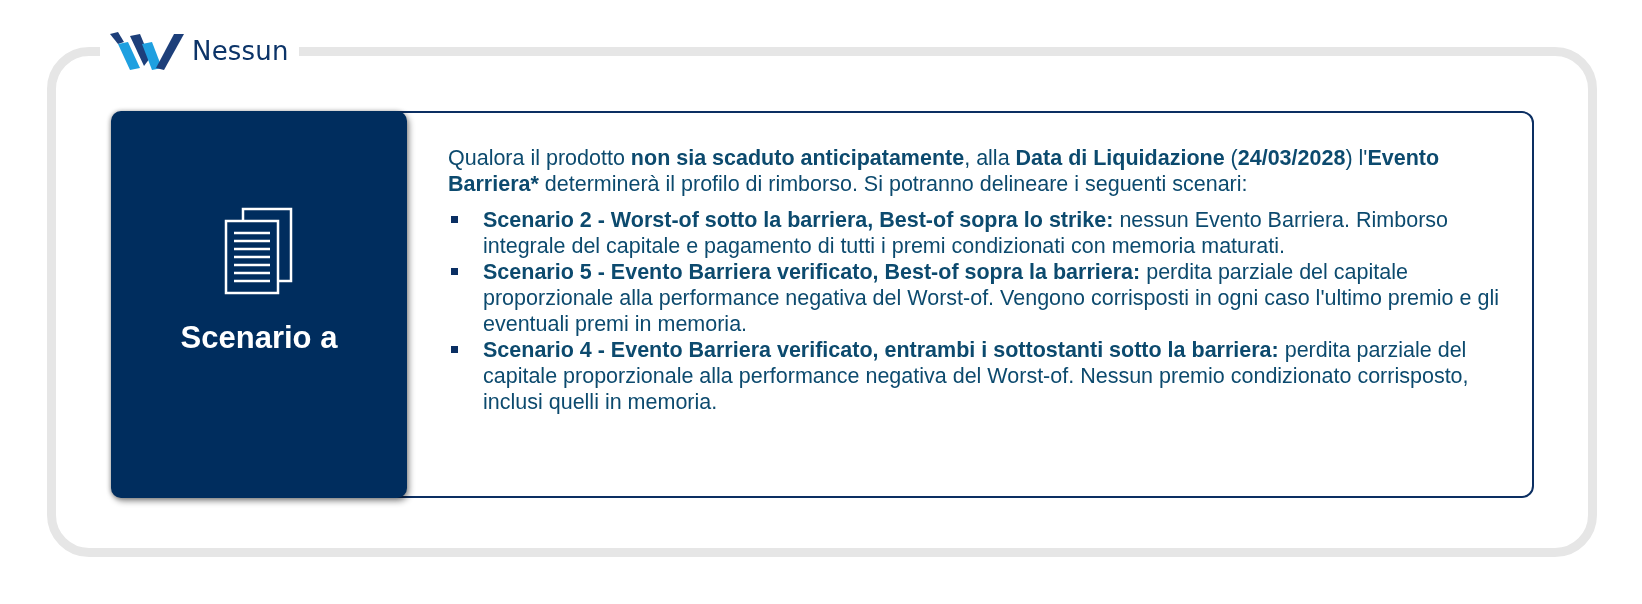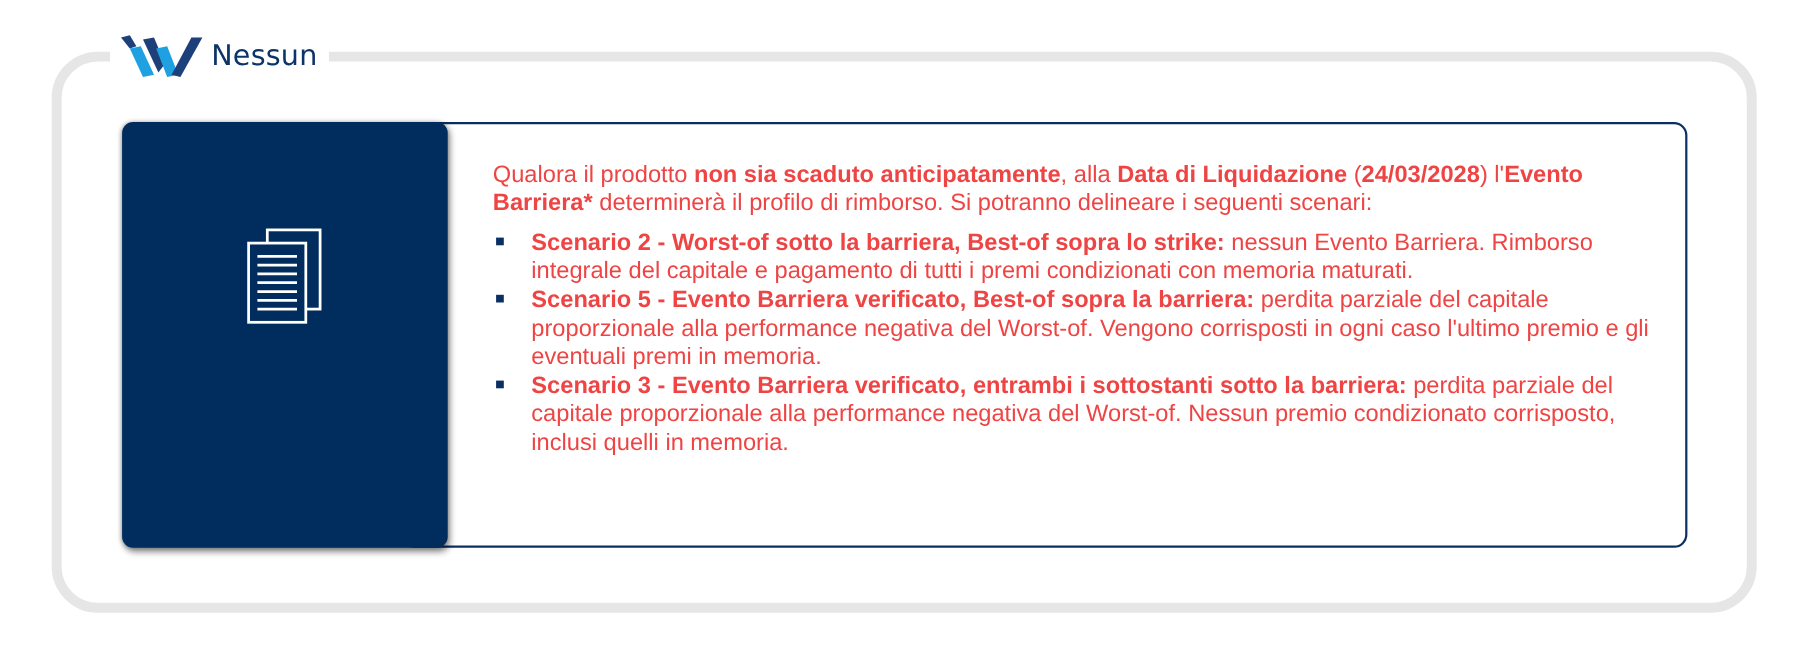--- a/index.html
+++ b/index.html
@@ -84,21 +84,21 @@
       line-height: 37px;
       text-align: center;
     }
     .text-area {
       position: absolute;
       left: 448px;
       top: 145px;
       width: 1070px;
       font-size: 21.5px;
       line-height: 26px;
-      color: #ef4444;
+      color: #0c4a6e;
     }
     .intro b, .scenario b { font-weight: bold; }
     ul.scenarios {
       list-style: none;
       margin: 10px 0 0 0;
       padding: 0;
     }
     ul.scenarios li {
       position: relative;
       padding-left: 35px;
@@ -142,33 +142,34 @@
     <rect x="3" y="14" width="52" height="72" fill="#002d5e" stroke="#ffffff" stroke-width="2.5"></rect>
     <line x1="11" y1="26" x2="47" y2="26" stroke="#ffffff" stroke-width="2.5"></line>
     <line x1="11" y1="34" x2="47" y2="34" stroke="#ffffff" stroke-width="2.5"></line>
     <line x1="11" y1="42" x2="47" y2="42" stroke="#ffffff" stroke-width="2.5"></line>
     <line x1="11" y1="50" x2="47" y2="50" stroke="#ffffff" stroke-width="2.5"></line>
     <line x1="11" y1="58" x2="47" y2="58" stroke="#ffffff" stroke-width="2.5"></line>
     <line x1="11" y1="66" x2="47" y2="66" stroke="#ffffff" stroke-width="2.5"></line>
     <line x1="11" y1="74" x2="47" y2="74" stroke="#ffffff" stroke-width="2.5"></line>
   </svg>
   <div class="side-title">
+    <div>Scenario a</div>
   </div>
 </div>
 
 <div class="text-area">
   <div class="intro"><span>Qualora il prodotto </span><b>non sia scaduto anticipatamente</b><span>, alla </span><b>Data di Liquidazione</b><span> (</span><b>24/03/2028</b><span>) l'</span><b>Evento Barriera*</b><span> determinerà il profilo di rimborso. Si potranno delineare i seguenti scenari:</span></div>
 
   <ul class="scenarios">
     <li class="scenario">
       <span class="bullet"></span>
       <b>Scenario 2 - Worst-of sotto la barriera, Best-of sopra lo strike:</b><span> nessun Evento Barriera. Rimborso integrale del capitale e pagamento di tutti i premi condizionati con memoria maturati.</span>
     </li>
     <li class="scenario">
       <span class="bullet"></span>
       <b>Scenario 5 - Evento Barriera verificato, Best-of sopra la barriera:</b><span> perdita parziale del capitale proporzionale alla performance negativa del Worst-of. Vengono corrisposti in ogni caso l'ultimo premio e gli eventuali premi in memoria.</span>
     </li>
     <li class="scenario">
       <span class="bullet"></span>
-      <b>Scenario 3 - Evento Barriera verificato, entrambi i sottostanti sotto la barriera:</b><span> perdita parziale del capitale proporzionale alla performance negativa del Worst-of. Nessun premio condizionato corrisposto, inclusi quelli in memoria.</span>
+      <b>Scenario 4 - Evento Barriera verificato, entrambi i sottostanti sotto la barriera:</b><span> perdita parziale del capitale proporzionale alla performance negativa del Worst-of. Nessun premio condizionato corrisposto, inclusi quelli in memoria.</span>
     </li>
   </ul>
 </div>
 
 </body></html>

